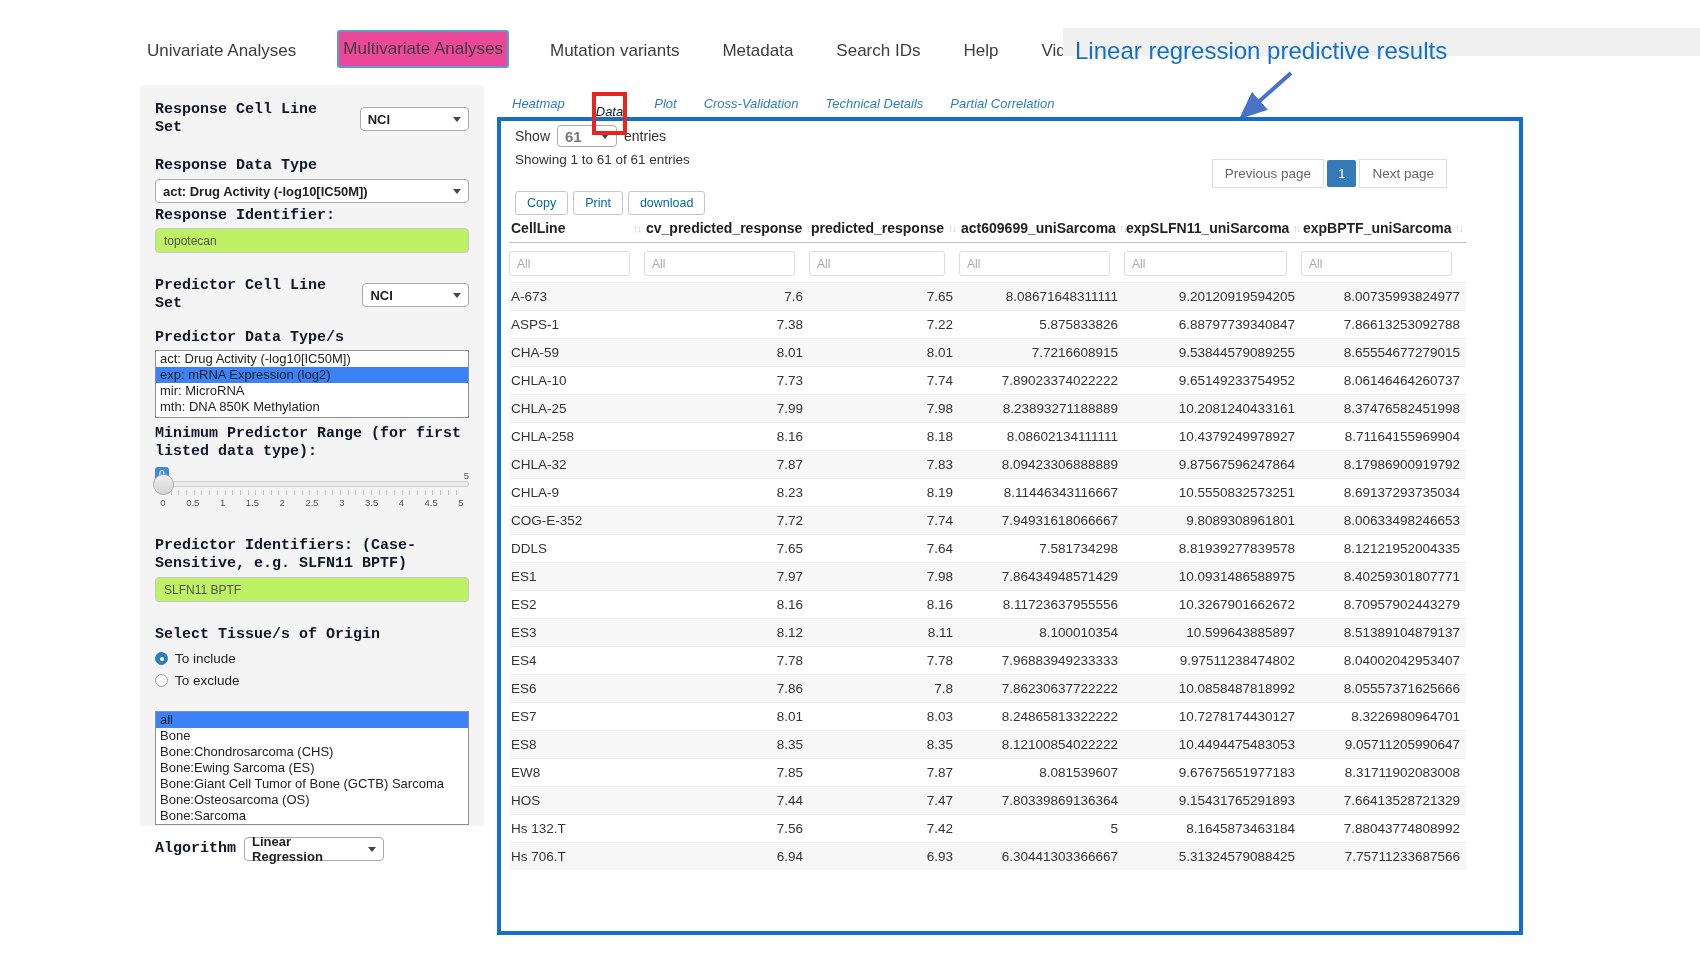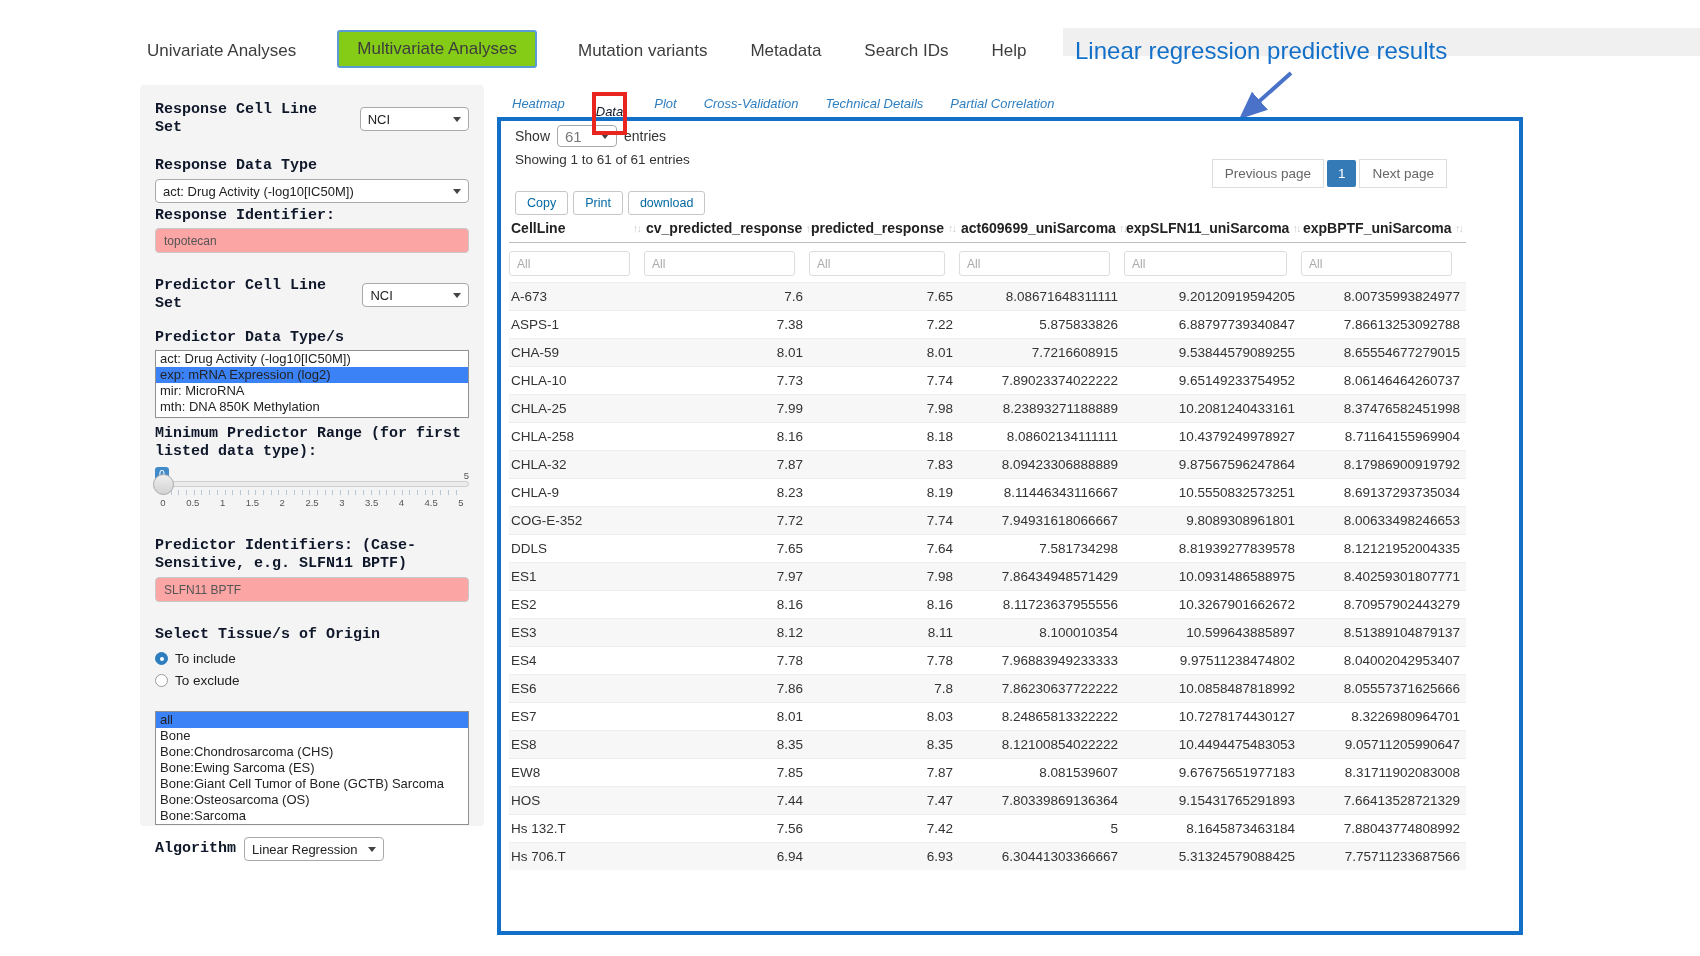--- a/index.html
+++ b/index.html
@@ -7,34 +7,34 @@
   }
   *{box-sizing:border-box; margin:0; padding:0;}
   html,body{background:#fff;}
   body{
     width:1700px; height:956px; position:relative; overflow:hidden;
     font-family:"Liberation Sans", sans-serif; color:#333;
   }
   
   .top-nav{position:absolute; left:145px; top:30px; display:flex; align-items:flex-end; gap:39px;}
   .nav-item{font-size:17px; color:#3d3d3d; padding:7px 2px; cursor:pointer; white-space:nowrap;}
-  .nav-item.active{background:#84cc16; border:2px solid #5b9bd5; border-radius:3px; padding:7px 18px;}
+  .nav-item.active{background:#ec4899; border:2px solid #5b9bd5; border-radius:3px; padding:7px 4px;}
   
   .heading-band{position:absolute; left:1063px; top:28px; width:637px; height:28px; background:#f0f0f0;}
   .annotation-title{position:absolute; left:1075px; top:37px; font-size:24px; font-weight:normal; color:var(--accent); white-space:nowrap;}
   .annotation-arrow{position:absolute; left:1225px; top:70px;}
   
   .sidebar{position:absolute; left:140px; top:85px; width:344px; height:741px; background:#f4f4f4; border-radius:4px; padding:16px 15px;}
   .fld-label{font-size:15px; font-weight:bold; color:#0f172a; line-height:18px;font-family:Liberation Mono, monospace;}
   .inline-row{display:flex; align-items:center; gap:8px;}
-  .sel{background:#fff; border:1px solid #a9a9a9; border-radius:4px; height:24px; display:flex; align-items:center; justify-content:space-between; padding:0 7px; font-size:13px; color:#222; cursor:pointer;}
+  .sel{background:#fff; border:1px solid #a9a9a9; border-radius:4px; height:24px; display:flex; align-items:center; justify-content:space-between; padding:0 7px; font-size:13px; color:#222; cursor:pointer;font-weight:bold;}
   .sel .caret{width:0;height:0;border-left:4px solid transparent;border-right:4px solid transparent;border-top:5px solid #444; margin-left:6px;}
   .sel-sm{width:110px;}
   .sel-full{width:100%; margin-top:4px;}
-  .txt-input{width:100%; height:25px; background:#fca5a5; border:1px solid #c9c9c9; border-radius:4px; font-size:12px; color:#555; padding:0 8px; font-family:"Liberation Sans",sans-serif;}
+  .txt-input{width:100%; height:25px; background:#bef264; border:1px solid #c9c9c9; border-radius:4px; font-size:12px; color:#555; padding:0 8px; font-family:"Liberation Sans",sans-serif;}
   .listbox{width:100%; background:#fff; border:1px solid #8f8f8f; overflow:hidden; margin-top:3px;}
   .listbox .opt{font-size:13px; color:#222; padding:0 4px; line-height:16px; white-space:nowrap; cursor:pointer;}
   .listbox .opt.selected{background:#3b82f6;}
   .lb-pred{height:68px;}
   .lb-tissue{height:114px;}
   .gap8{height:8px}.gap12{height:12px}.gap16{height:16px}.gap20{height:20px}.gap24{height:24px}
   
   .slider{position:relative; margin-top:20px; height:48px;}
   .slider-badge{position:absolute; left:0; top:-14px; background:#428bca; color:#fff; font-size:10.5px; padding:0 4px; border-radius:3px; line-height:14px;}
   .slider-max{position:absolute; right:0; top:-11px; font-size:9.5px; color:#555;}

